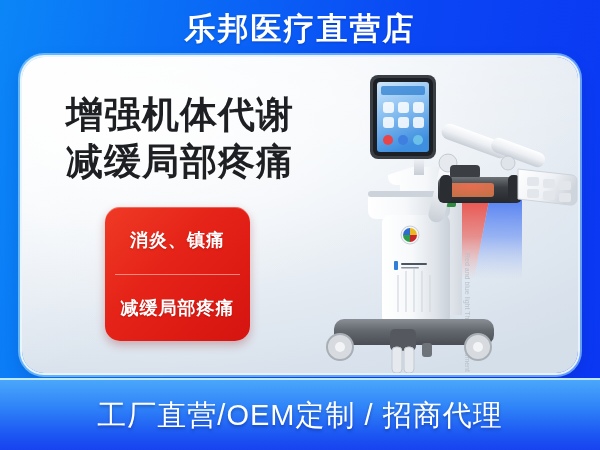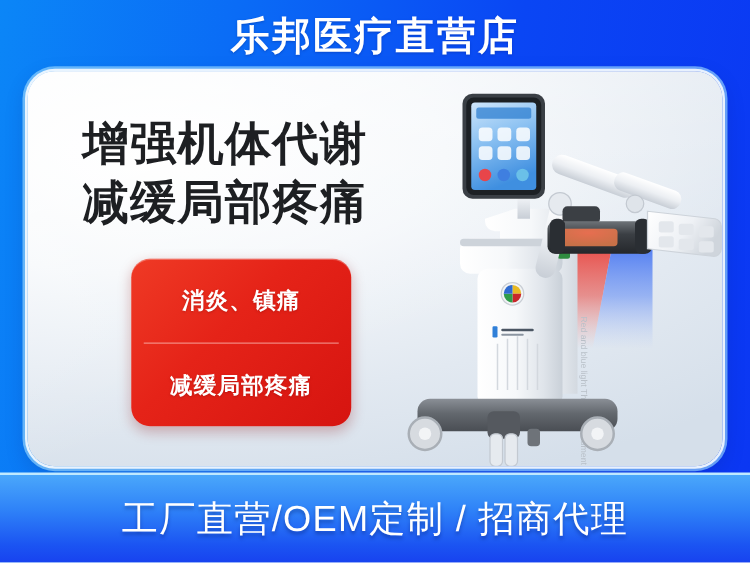--- a/index.html
+++ b/index.html
@@ -77,21 +77,21 @@
     line-height: 1.26;
     white-space: nowrap;
     text-shadow: 0 1px 1px rgba(255,255,255,.7);
   }
 
   
   .benefits {
     position: absolute;
     left: 83px;
     top: 150px;
-    width: 176px;
+    width: 145px;
     height: 134px;
     border-radius: 15px;
     background: linear-gradient(135deg, #ef3a25 0%, #e52318 42%, #d61410 100%);
     box-shadow: 0 4px 10px rgba(140,10,10,.28), inset 0 1px 0 rgba(255,255,255,.28);
     display: flex;
     flex-direction: column;
     justify-content: center;
     z-index: 6;
   }
   .benefit-row {

